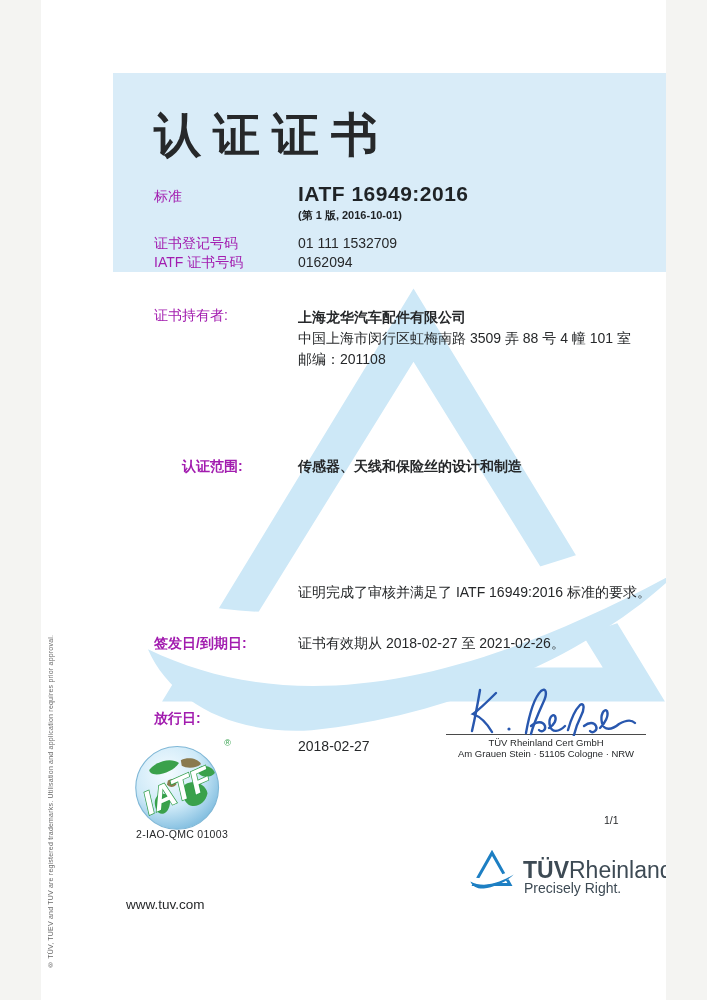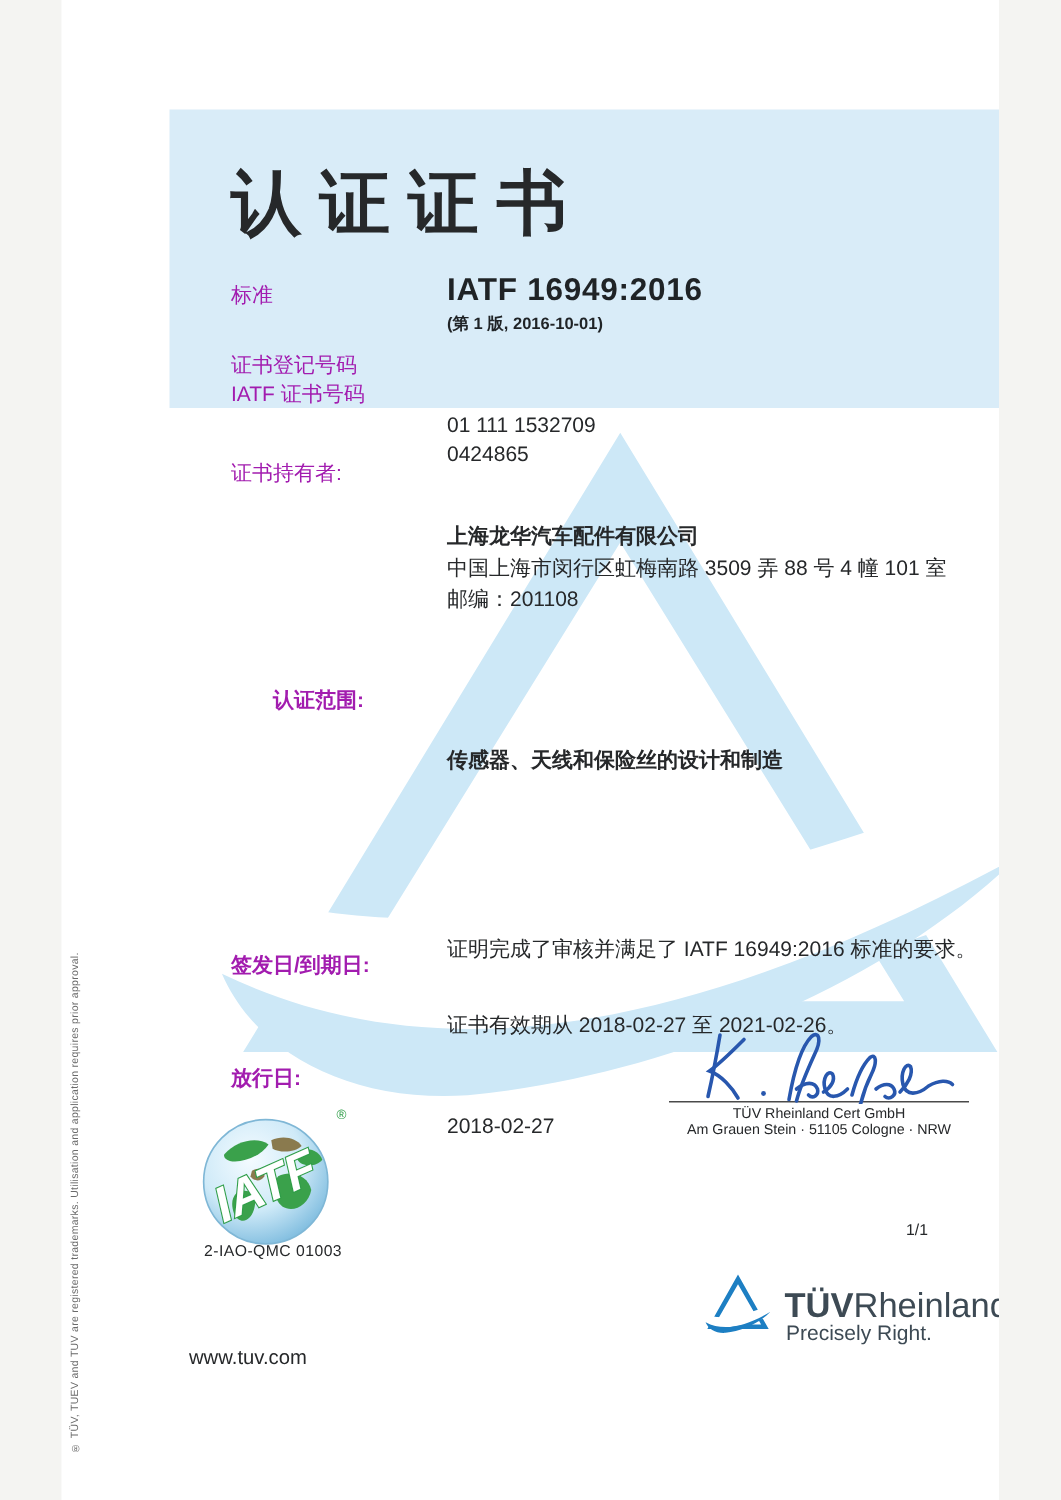--- a/index.html
+++ b/index.html
@@ -6,21 +6,21 @@
   .page{
     position:relative;width:625px;height:1000px;background:#ffffff;
     font-family:"Liberation Sans","DejaVu Sans",sans-serif;color:#1f2326;
     overflow:hidden;margin:0 auto;
   }
   .abs{position:absolute;}
   
   .band{left:72px;top:73px;width:565px;height:199px;background:#d9ecf8;}
   .title{left:113px;top:104px;font-size:47px;font-weight:700;letter-spacing:12px;color:#26282a;margin:0;}
   .label{font-size:14px;color:#a21caf;}
-  .value{font-size:14px;color:#26282a;margin-top:40px;}
+  .value{font-size:14px;color:#26282a;}
   .bold{font-weight:700;}
   .std-value{font-size:21px;font-weight:700;letter-spacing:.5px;text-align:center;}
   .std-edition{font-size:11px;font-weight:700;margin-top:2px;}
   .lh{line-height:19px;}
   
   .watermark{left:90px;top:278px;width:565px;height:460px;pointer-events:none;}
   
   .sig-block{left:405px;top:684px;width:200px;text-align:center;}
   .sig-svg{width:185px;height:52px;display:block;margin:0 auto;}
   .sig-line{border-top:1.5px solid #4a4a4a;margin-top:-2px;}
@@ -68,40 +68,40 @@
     <div class="std-value">IATF 16949:2016</div>
     <div class="std-edition">(第 1 版, 2016-10-01)</div>
   </div>
 
   <div class="abs label lh" style="left:113px;top:234px;">
     <div>证书登记号码</div>
     <div>IATF 证书号码</div>
   </div>
   <div class="abs value lh" style="left:257px;top:234px;">
     <div>01 111 1532709</div>
-    <div>0424865</div>
+    <div>0162094</div>
   </div>
 
   <div class="abs label" style="left:113px;top:307px;">证书持有者:</div>
   <div class="abs value" style="left:257px;top:307px;line-height:21px;">
     <div class="bold">上海龙华汽车配件有限公司</div>
     <div>中国上海市闵行区虹梅南路 3509 弄 88 号 4 幢 101 室</div>
     <div>邮编：201108</div>
   </div>
 
   <div class="abs label bold" style="left:113px;top:458px;margin-left:28px;">认证范围:</div>
   <div class="abs value bold" style="left:257px;top:458px;">传感器、天线和保险丝的设计和制造</div>
 
   <div class="abs value" style="left:257px;top:584px;">证明完成了审核并满足了 IATF 16949:2016 标准的要求。</div>
 
   <div class="abs label bold" style="left:113px;top:635px;">签发日/到期日:</div>
   <div class="abs value" style="left:257px;top:635px;">证书有效期从 2018-02-27 至 2021-02-26。</div>
 
   <div class="abs label bold" style="left:113px;top:710px;">放行日:</div>
-  <div class="abs value" style="left:257px;top:702px;">2018-02-27</div>
+  <div class="abs value" style="left:257px;top:738px;">2018-02-27</div>
 
   <div class="abs sig-block">
     <svg class="sig-svg" viewBox="0 0 185 52">
       <g fill="none" stroke="#2857ae" stroke-width="2.4" stroke-linecap="round">
         <path d="M26 6 C 24 18 21 34 18 47"></path>
         <path d="M42 9 C 33 18 26 25 19 30 C 27 33 34 41 38 48"></path>
         <circle cx="55" cy="45" r="1.6" fill="#2857ae" stroke="none"></circle>
         <path d="M72 49 C 75 32 80 14 87 7 C 92 3 94 9 89 19 C 84 30 79 42 77 50"></path>
         <path d="M77 42 C 83 37 89 37 91 42 C 92 46 88 49 85 46"></path>
         <path d="M95 44 C 100 41 103 36 101 32 C 98 29 94 35 96 42 C 98 49 105 48 111 42"></path>

